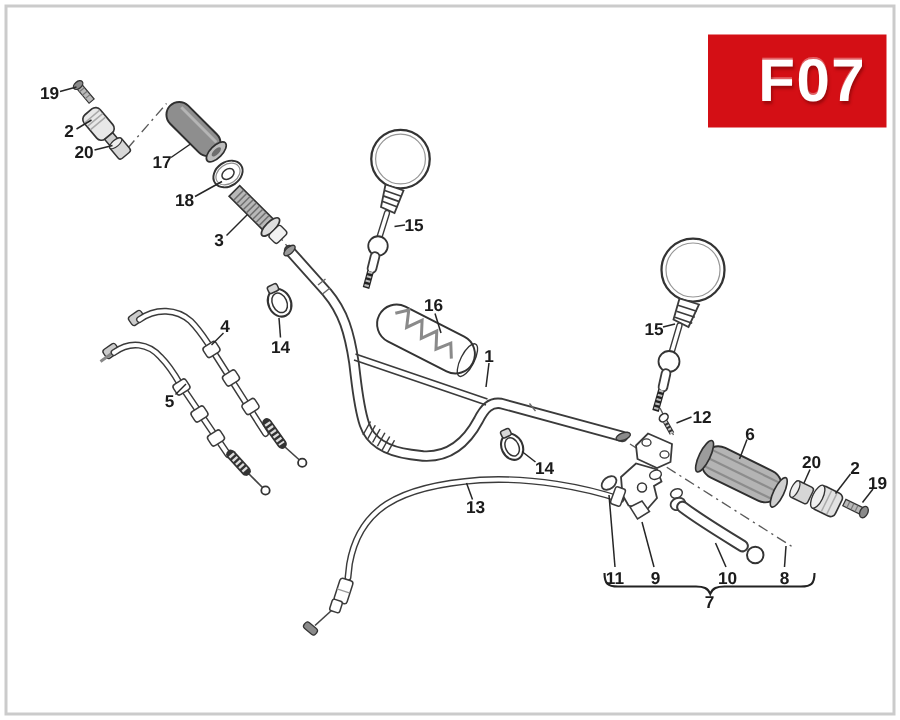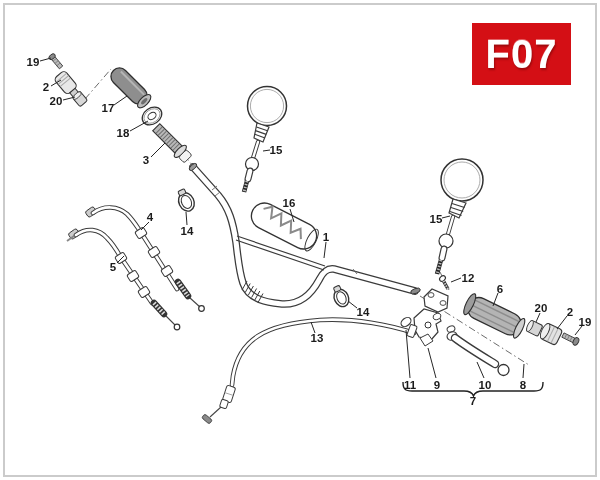--- a/index.html
+++ b/index.html
@@ -326,16 +326,16 @@
         <line x1="436" y1="378" x2="428" y2="348" class="lead"></line>
         <text x="437" y="389" text-anchor="middle" class="callout">9</text>
         <line x1="484" y1="378" x2="477" y2="362" class="lead"></line>
         <text x="485" y="389" text-anchor="middle" class="callout">10</text>
         <line x1="523" y1="378" x2="524" y2="364" class="lead"></line>
         <text x="523" y="389" text-anchor="middle" class="callout">8</text>
         <text x="473" y="405" text-anchor="middle" class="callout">7</text>
       </g>
   </svg>
 
-  <div class="badge" style="background: rgb(212, 15, 21); color: rgb(255, 255, 255);">
+  <div class="badge" style="background: rgb(212, 15, 21); color: rgb(255, 255, 255); padding-left: 20px;">
     <span>F07</span>
   </div>
 </div>
 
 </body></html>

